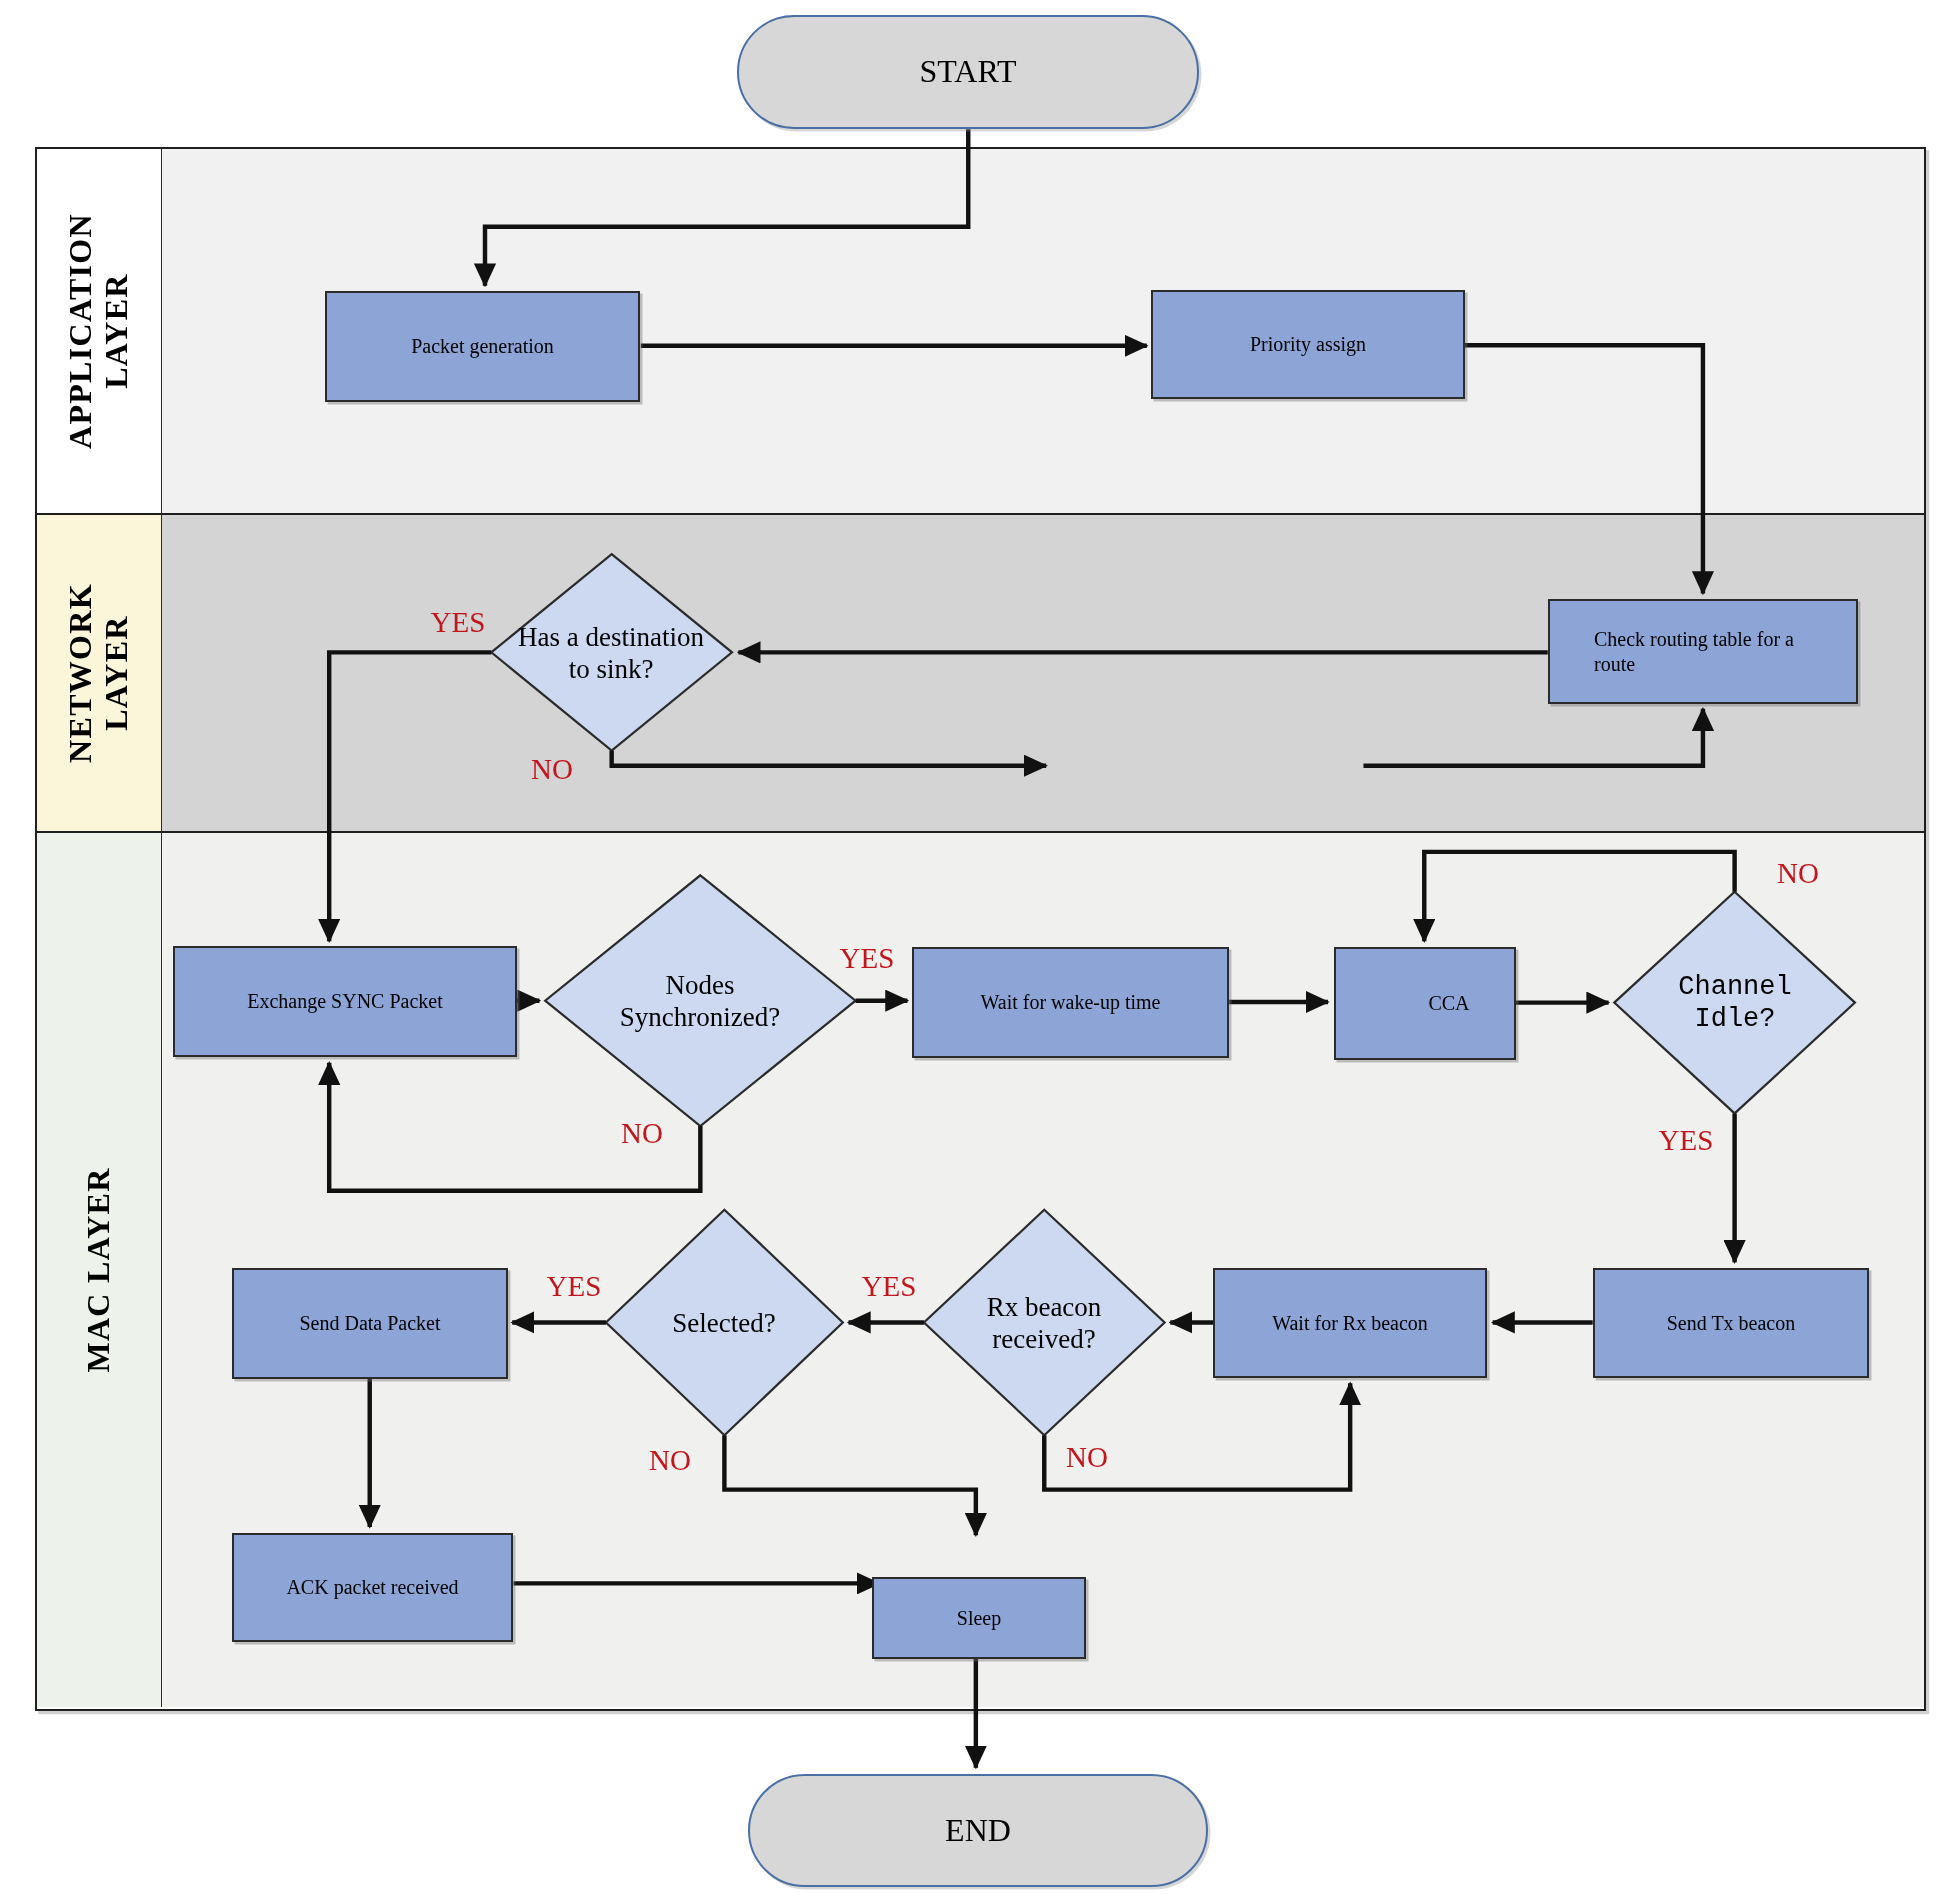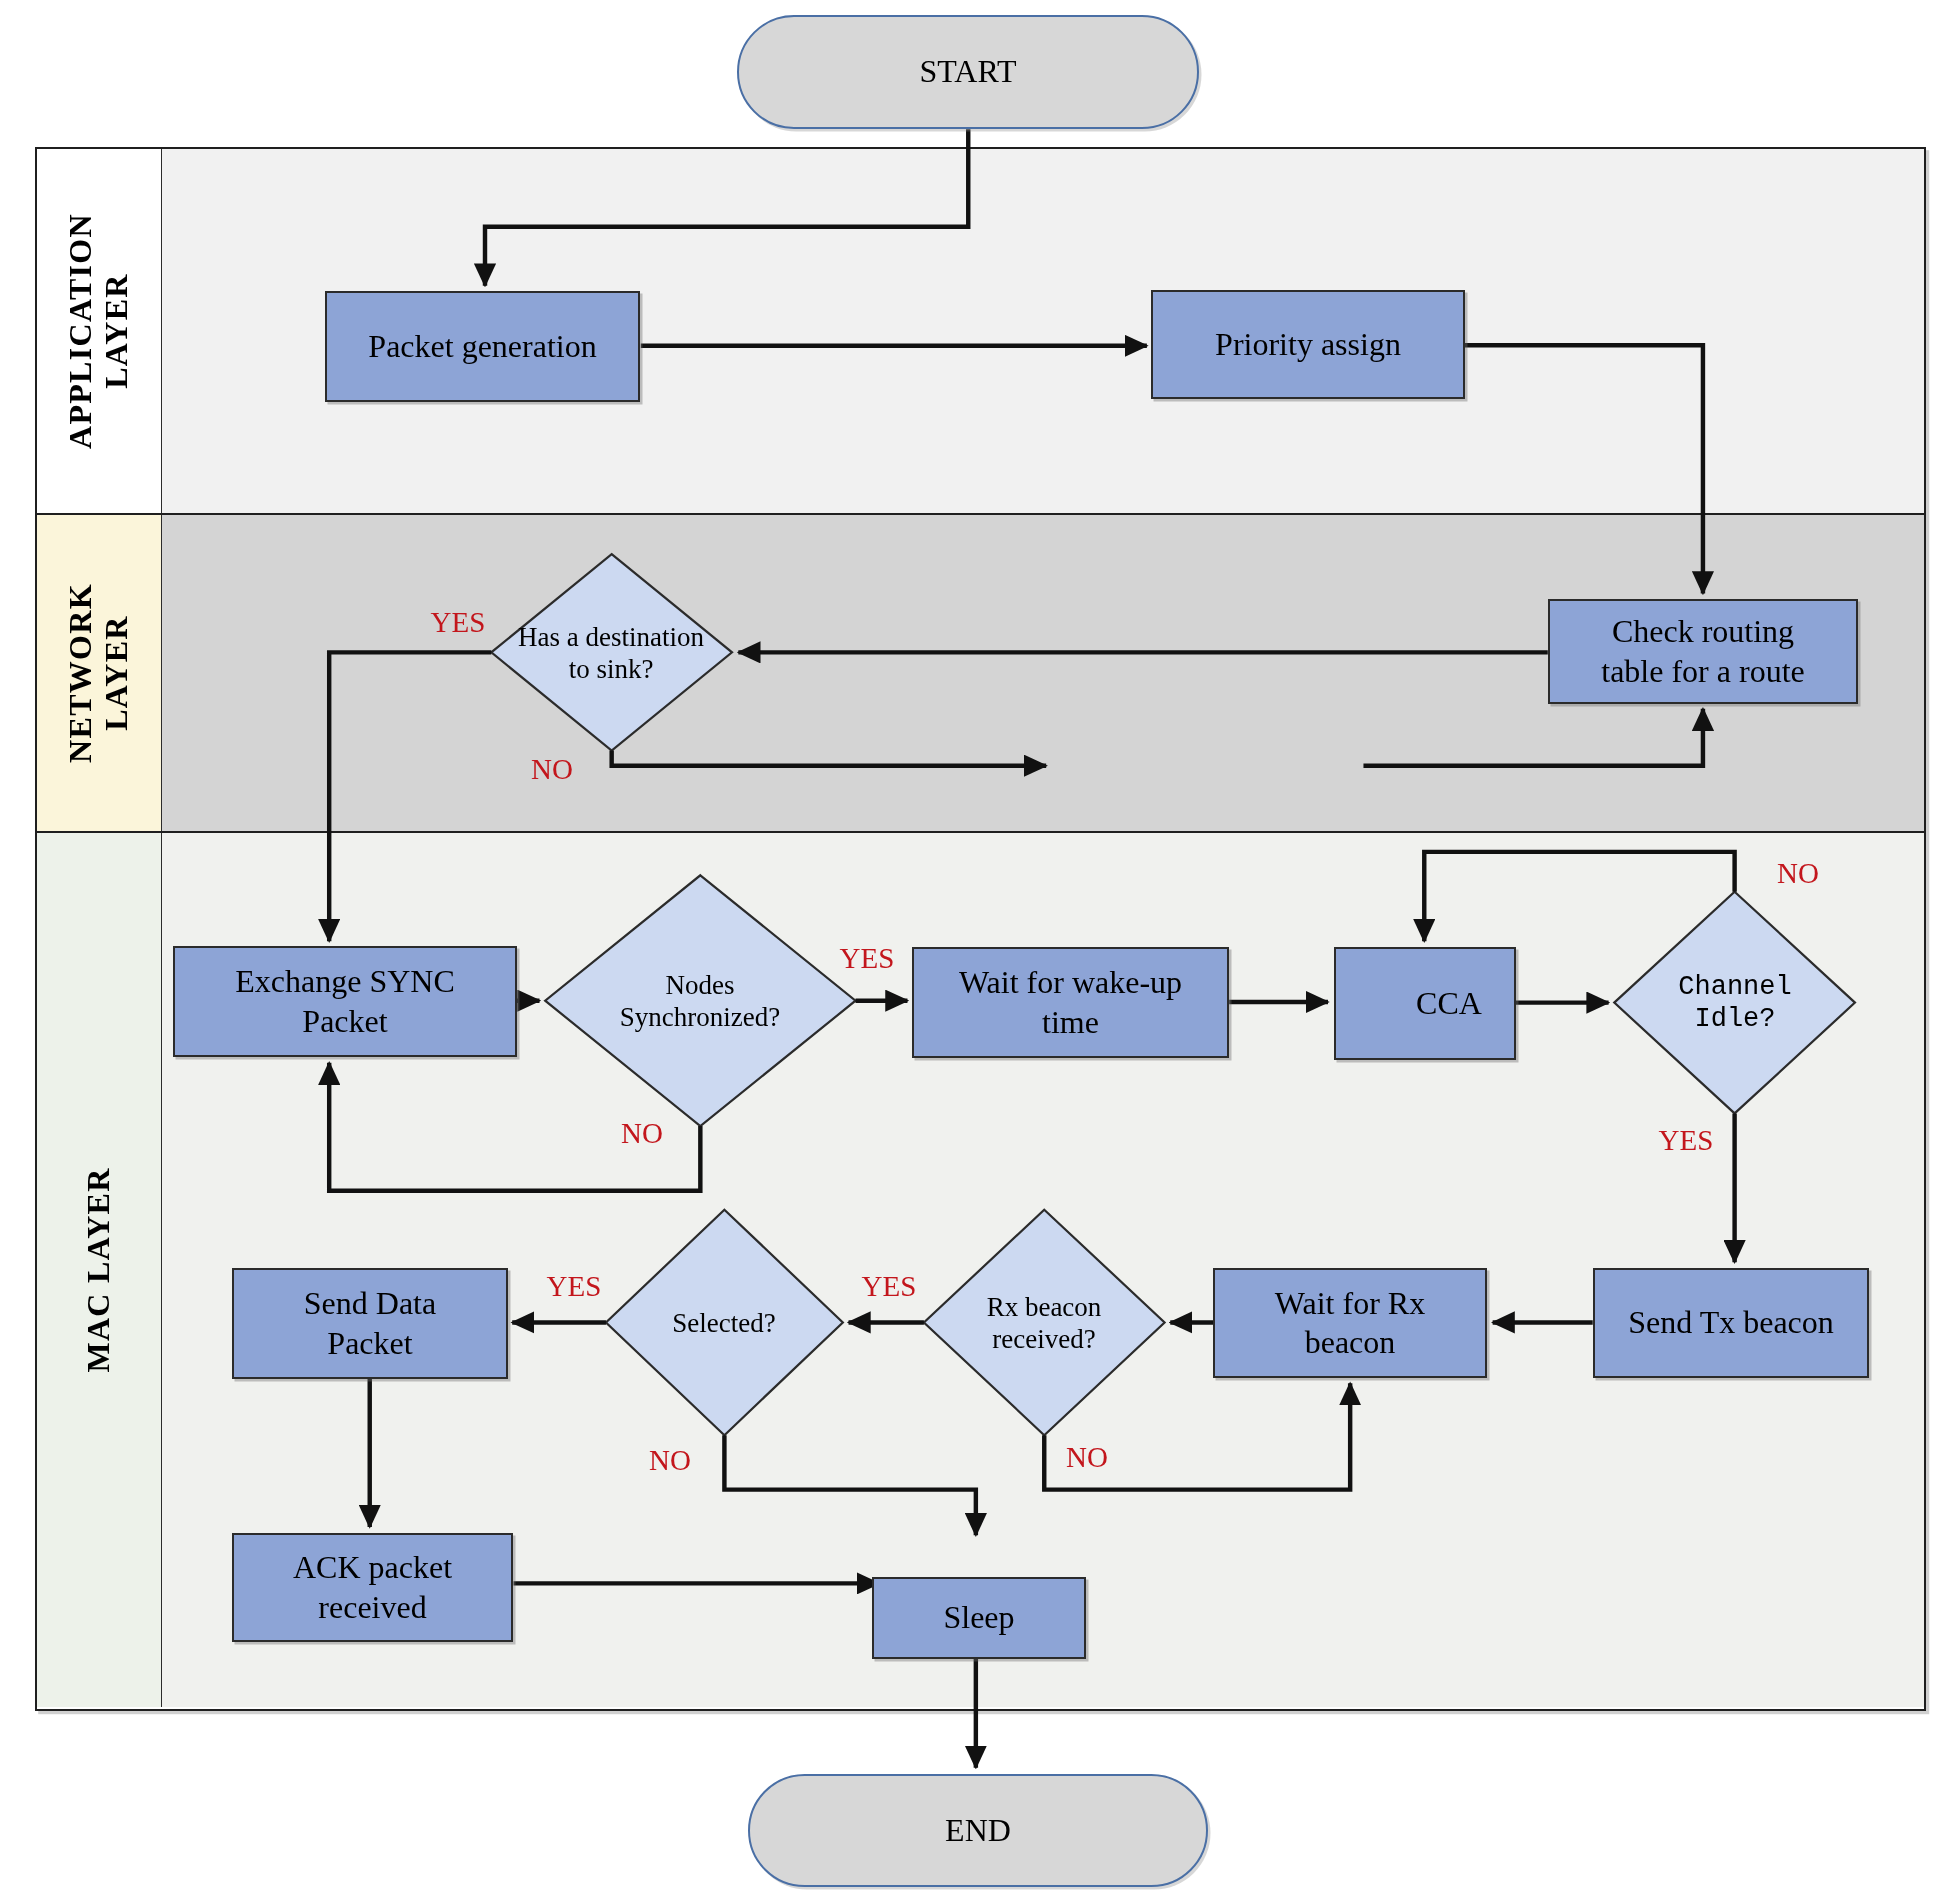--- a/index.html
+++ b/index.html
@@ -38,26 +38,26 @@
   .net-body{background:var(--net-band-bg,#d4d4d4);}
   .mac-body{background:var(--mac-band-bg,#f0f1ee);}
   
   svg.wires{position:absolute;left:0;top:0;z-index:2;}
   .edge{stroke:var(--arrow,#111111);stroke-width:7;fill:none;}
   .dshape{fill:var(--decision-fill,#ccd9f1);stroke:#2b2b2b;stroke-width:3.5;}
   
   .node,.pill{
     position:absolute;z-index:3;box-sizing:border-box;
     display:flex;align-items:center;justify-content:center;
-    text-align:center;line-height:1.22;
+    line-height:1.22;
   }
   .node{
     background:var(--process-fill,#8da4d6);
     border:2.5px solid #2b2b2b;
-    font-size:32px;
+    font-size:20px;
     box-shadow:2.5px 2.5px 0 rgba(110,110,110,.4);
   }
   .pill{
     background:var(--terminal-fill,#d7d7d7);
     border:2.5px solid var(--terminal-border,#4a6fa5);
     border-radius:60px;
     font-size:32px;
     box-shadow:2.5px 2.5px 0 rgba(140,140,140,.35);
   }
   .dtext{

